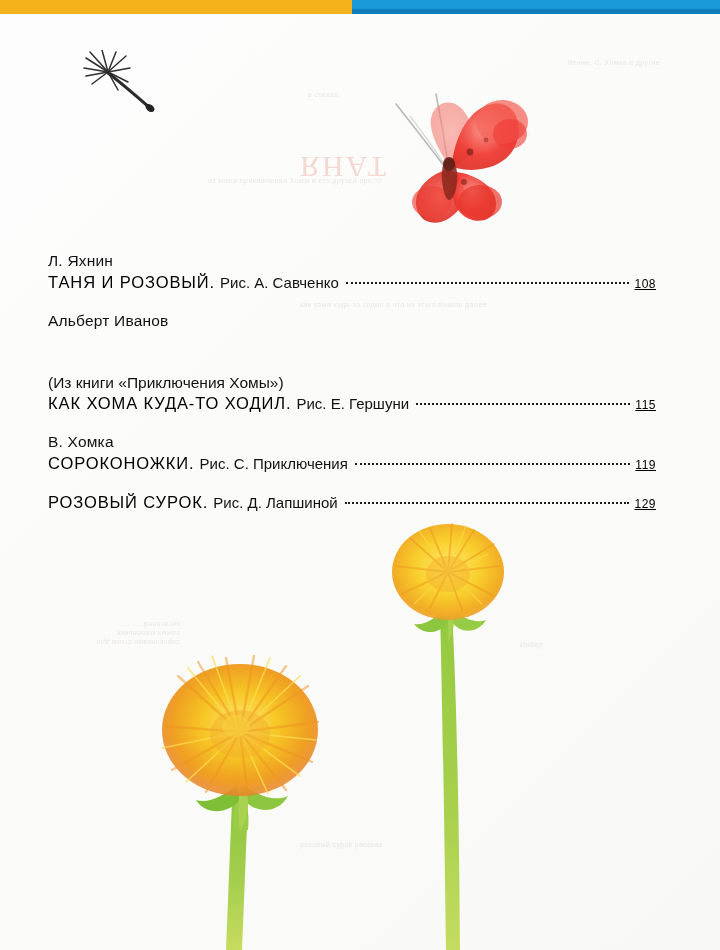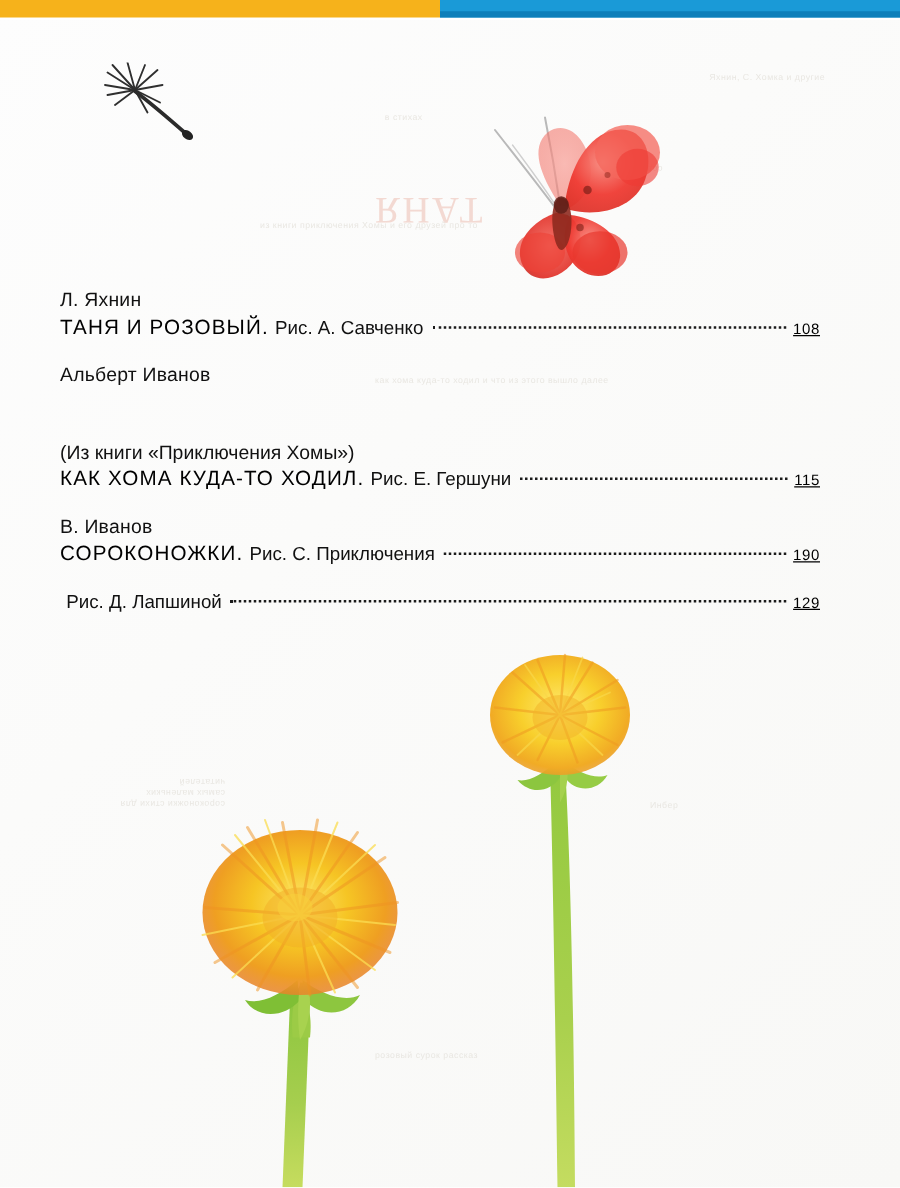--- a/index.html
+++ b/index.html
@@ -89,21 +89,21 @@
     left: 352px;
     top: 78px;
     width: 200px;
     height: 155px;
   }
 
   
   .toc {
     position: absolute;
     left: 48px;
-    top: 232px;
+    top: 252px;
     width: 608px;
   }
   .entry { margin-bottom: 20px; }
   .author {
     font-size: 15.5px;
     color: #111;
     letter-spacing: .2px;
     margin-bottom: 3px;
     white-space: nowrap;
   }
@@ -245,31 +245,32 @@
       <div class="subtitle">(Из книги «Приключения Хомы»)</div>
       <div class="title-row">
         <span class="work">КАК ХОМА КУДА-ТО ХОДИЛ.</span>
         <span class="artist">Рис. Е. Гершуни</span>
         <span class="leader"></span>
         <span class="page-num">115</span>
       </div>
     </div>
 
     <div class="entry">
-      <div class="author">В. Иванов</div>
+      <div class="author">В. Хомка</div>
       <div class="title-row">
         <span class="work">СОРОКОНОЖКИ.</span>
         <span class="artist">Рис. С. Приключения</span>
         <span class="leader"></span>
-        <span class="page-num">190</span>
+        <span class="page-num">119</span>
       </div>
     </div>
 
     <div class="entry">
       <div class="title-row">
+        <span class="work">РОЗОВЫЙ СУРОК.</span>
         <span class="artist">Рис. Д. Лапшиной</span>
         <span class="leader"></span>
         <span class="page-num">129</span>
       </div>
     </div>
 
   </div>
 
   <div class="flowers">
     <svg viewBox="0 0 720 450" width="720" height="450" aria-hidden="true">

